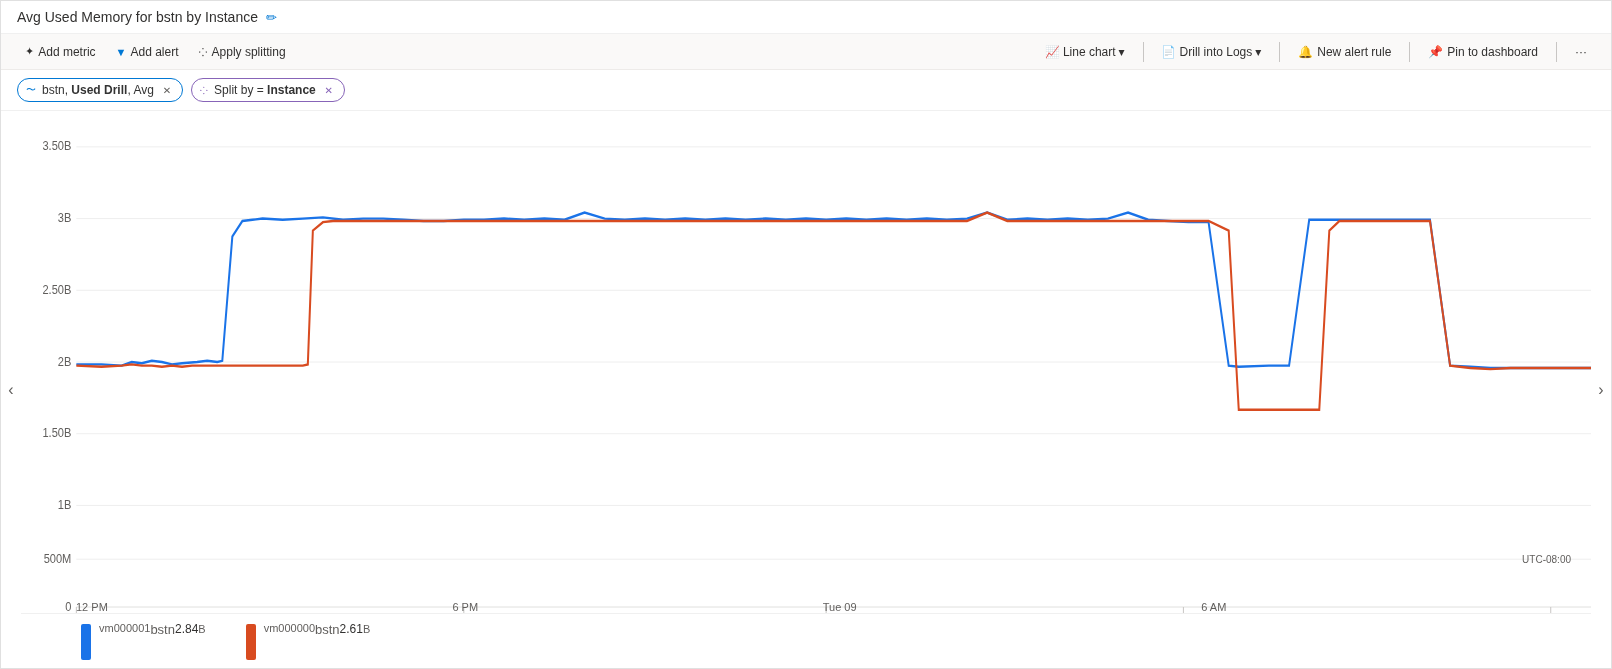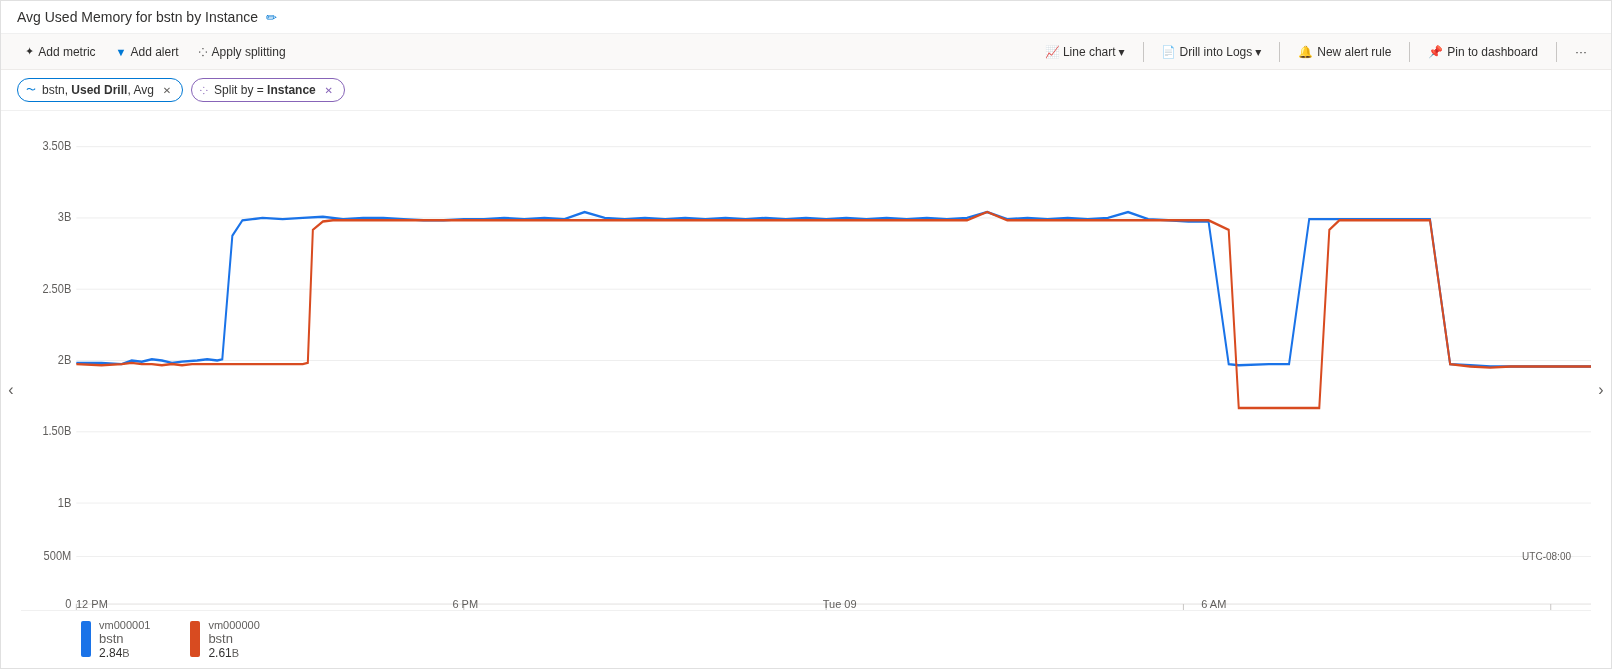--- a/index.html
+++ b/index.html
@@ -35,21 +35,21 @@
     .chart-nav-left { width: 20px; display: flex; align-items: center; justify-content: center; cursor: pointer; color: #605e5c; font-size: 16px; flex-shrink: 0; }
     .chart-nav-right { width: 20px; display: flex; align-items: center; justify-content: center; cursor: pointer; color: #605e5c; font-size: 16px; flex-shrink: 0; }
     .chart-inner { flex: 1; position: relative; display: flex; flex-direction: column; }
     .chart-svg-area { flex: 1; position: relative; }
     .chart-svg-area svg { width: 100%; height: 100%; }
     
     
     .legend-bar { display: flex; padding: 8px 60px; gap: 40px; border-top: 1px solid #f0f0f0; }
     .legend-item { display: flex; align-items: flex-start; gap: 8px; }
     .legend-color-box { width: 10px; height: 36px; border-radius: 2px; flex-shrink: 0; margin-top: 2px; }
-    .legend-text { display: flex; flex-direction: column; }
+    .legend-text { display: flex; flex-direction: row; }
     .legend-instance { font-size: 11px; color: #605e5c; }
     .legend-ns { font-size: 13px; color: #605e5c; }
     .legend-value { font-size: 12px; font-weight: 400; color: #323130; }
     .legend-unit { font-size: 11px; color: #605e5c; }
 
     .utc-label { position: absolute; right: 20px; bottom: 48px; font-size: 10px; color: #605e5c; }
   </style>
 </head>
 <body>
 

